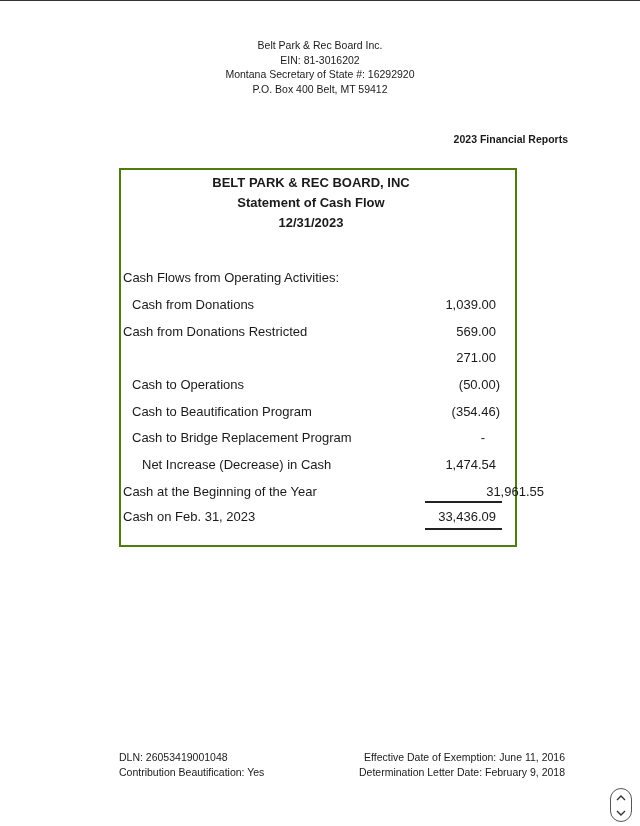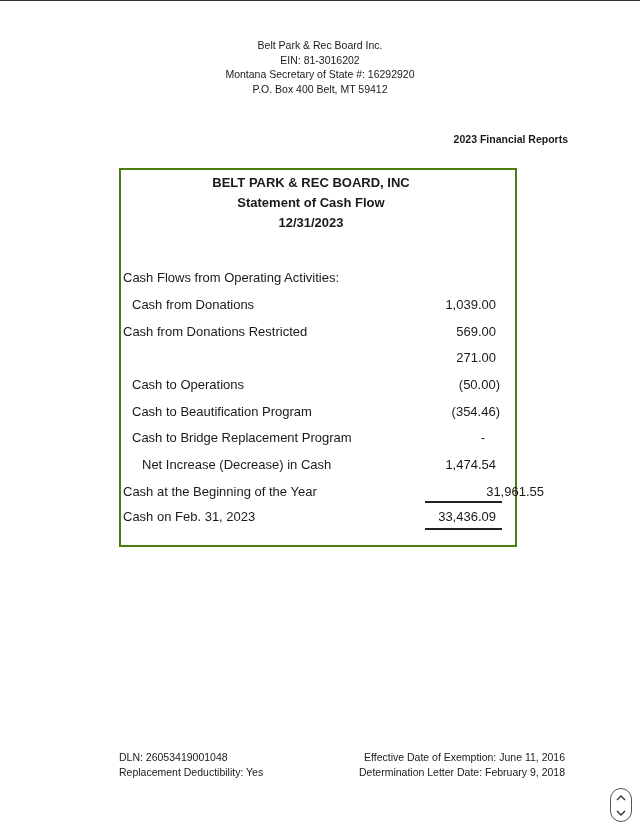--- a/index.html
+++ b/index.html
@@ -183,21 +183,21 @@
   <div class="row" style="top:334px;">
     <span class="label">Cash on Feb. 31, 2023</span>
     <span class="value bold">33,436.09</span>
   </div>
 
   <div class="rule" style="top:358px;"></div>
 </div>
 
 <div class="footer left">
   <div>DLN: 26053419001048</div>
-  <div>Replacement Deductibility: Yes</div>
+  <div>Contribution Beautification: Yes</div>
 </div>
 
 <div class="footer right">
   <div>Effective Date of Exemption: June 11, 2016</div>
   <div>Determination Letter Date: February 9, 2018</div>
 </div>
 
 <div class="nav-pill">
   <div class="nav-btn up">
     <svg width="10" height="7" viewBox="0 0 10 7">

